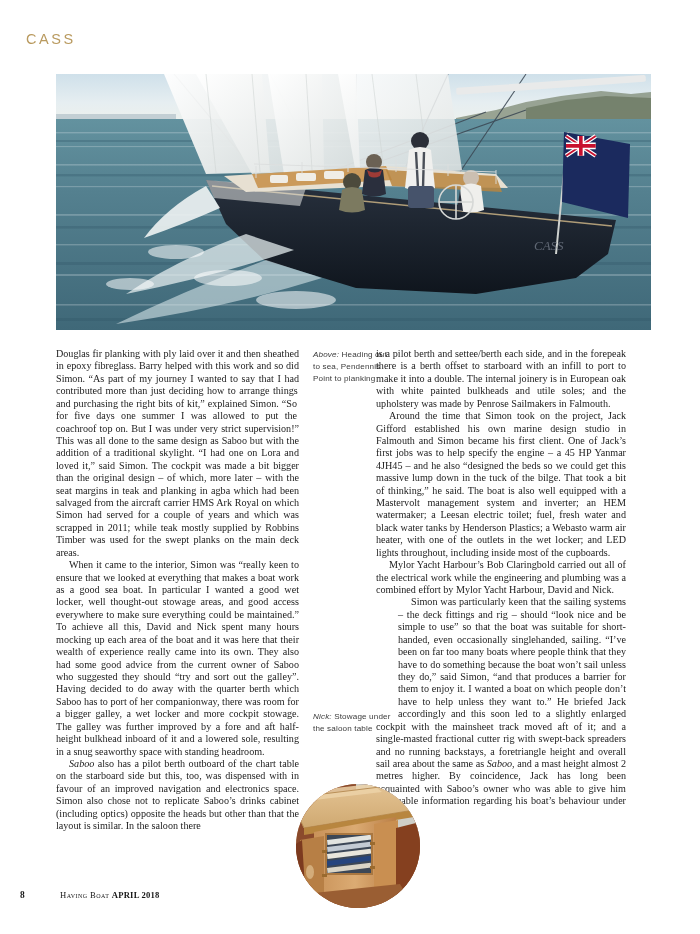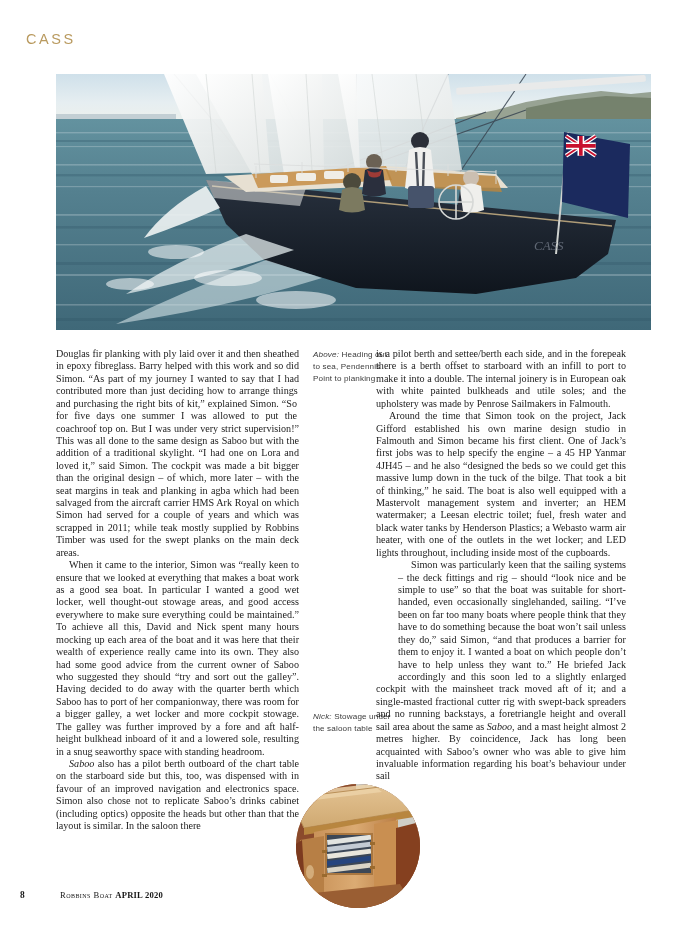--- a/index.html
+++ b/index.html
@@ -281,20 +281,21 @@
 <div class="col" id="col-left">
   <div class="circle-float-left"></div>
   <p>Douglas fir planking with ply laid over it and then sheathed in epoxy fibreglass. Barry helped with this work and so did Simon. “As part of my journey I wanted to say that I had contributed more than just deciding how to arrange things and purchasing the right bits of kit,” explained Simon. “So for five days one summer I was allowed to put the coachroof top on. But I was under very strict supervision!” This was all done to the same design as Saboo but with the addition of a traditional skylight. “I had one on Lora and loved it,” said Simon. The cockpit was made a bit bigger than the original design – of which, more later – with the seat margins in teak and planking in agba which had been salvaged from the aircraft carrier HMS Ark Royal on which Simon had served for a couple of years and which was scrapped in 2011; while teak mostly supplied by Robbins Timber was used for the swept planks on the main deck areas.</p>
   <p>When it came to the interior, Simon was “really keen to ensure that we looked at everything that makes a boat work as a good sea boat. In particular I wanted a good wet locker, well thought-out stowage areas, and good access everywhere to make sure everything could be maintained.” To achieve all this, David and Nick spent many hours mocking up each area of the boat and it was here that their wealth of experience really came into its own. They also had some good advice from the current owner of Saboo who suggested they should “try and sort out the galley”. Having decided to do away with the quarter berth which Saboo has to port of her companionway, there was room for a bigger galley, a wet locker and more cockpit stowage. The galley was further improved by a fore and aft half-height bulkhead inboard of it and a lowered sole, resulting in a snug seaworthy space with standing headroom.</p>
   <p><i>Saboo</i><span> also has a pilot berth outboard of the chart table on the starboard side but this, too, was dispensed with in favour of an improved navigation and electronics space. Simon also chose not to replicate Saboo’s drinks cabinet (including optics) opposite the heads but other than that the layout is similar. In the saloon there</span></p>
 </div>
 
 <div class="col" id="col-right">
   <p>is a pilot berth and settee/berth each side, and in the forepeak there is a berth offset to starboard with an infill to port to make it into a double. The internal joinery is in European oak with white painted bulkheads and utile soles; and the upholstery was made by Penrose Sailmakers in Falmouth.</p>
   <p>Around the time that Simon took on the project, Jack Gifford established his own marine design studio in Falmouth and Simon became his first client. One of Jack’s first jobs was to help specify the engine – a 45 HP Yanmar 4JH45 – and he also “designed the beds so we could get this massive lump down in the tuck of the bilge. That took a bit of thinking,” he said. The boat is also well equipped with a Mastervolt management system and inverter; an HEM watermaker; a Leesan electric toilet; fuel, fresh water and black water tanks by Henderson Plastics; a Webasto warm air heater, with one of the outlets in the wet locker; and LED lights throughout, including inside most of the cupboards.</p>
+  <p>Mylor Yacht Harbour’s Bob Claringbold carried out all of the electrical work while the engineering and plumbing was a combined effort by Mylor Yacht Harbour, David and Nick.</p>
   <p>
     <span class="circle-float"></span><span>Simon was particularly keen that the sailing systems – the deck fittings and rig – should “look nice and be simple to use” so that the boat was suitable for short-handed, even occasionally singlehanded, sailing. “I’ve been on far too many boats where people think that they have to do something because the boat won’t sail unless they do,” said Simon, “and that produces a barrier for them to enjoy it. I wanted a boat on which people don’t have to help unless they want to.” He briefed Jack accordingly and this soon led to a slightly enlarged cockpit with the mainsheet track moved aft of it; and a single-masted fractional cutter rig with swept-back spreaders and no running backstays, a foretriangle height and overall sail area about the same as </span><i>Saboo</i><span>, and a mast height almost 2 metres higher. By coincidence, Jack has long been acquainted with Saboo’s owner who was able to give him invaluable information regarding his boat’s behaviour under sail</span>
   </p>
 </div>
 
 <div class="inset-circle">
   <svg viewBox="0 0 124 124" preserveAspectRatio="none">
     <defs>
       <linearGradient id="topg" x1="0" y1="0" x2="0" y2="1">
         <stop offset="0" stop-color="#e3c292"></stop>
@@ -348,14 +349,14 @@
     <path d="M100 44 L124 38 L124 124 L100 110 Z" fill="#85401f"></path>
 
     <path d="M8 110 L104 100 L118 124 L0 124 Z" fill="#9a5e33"></path>
 
     <ellipse cx="14" cy="88" rx="4" ry="7" fill="#f0d9b0" opacity="0.5"></ellipse>
   </svg>
 </div>
 
 <div class="footer">
   <span class="folio">8</span>
-  <span class="magline"><span>Robbins Boat </span><b>APRIL 2020</b></span>
+  <span class="magline"><span>Having Boat </span><b>APRIL 2018</b></span>
 </div>
 
 </body></html>

